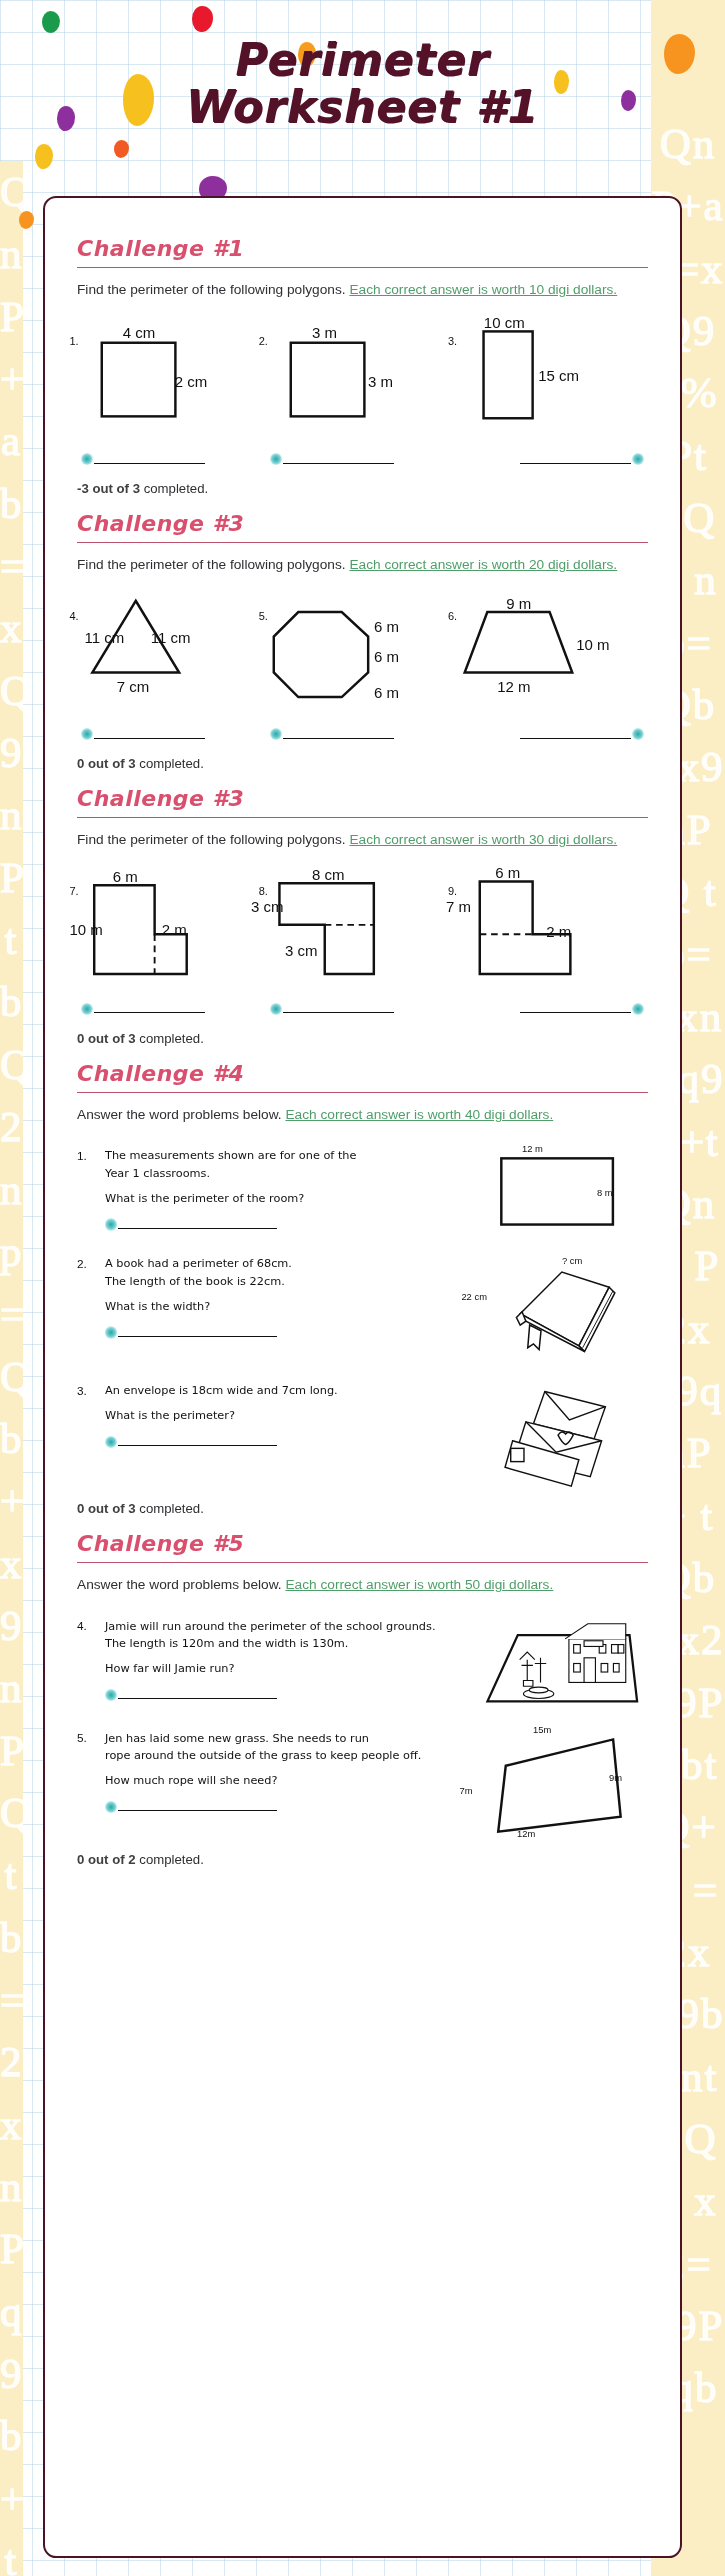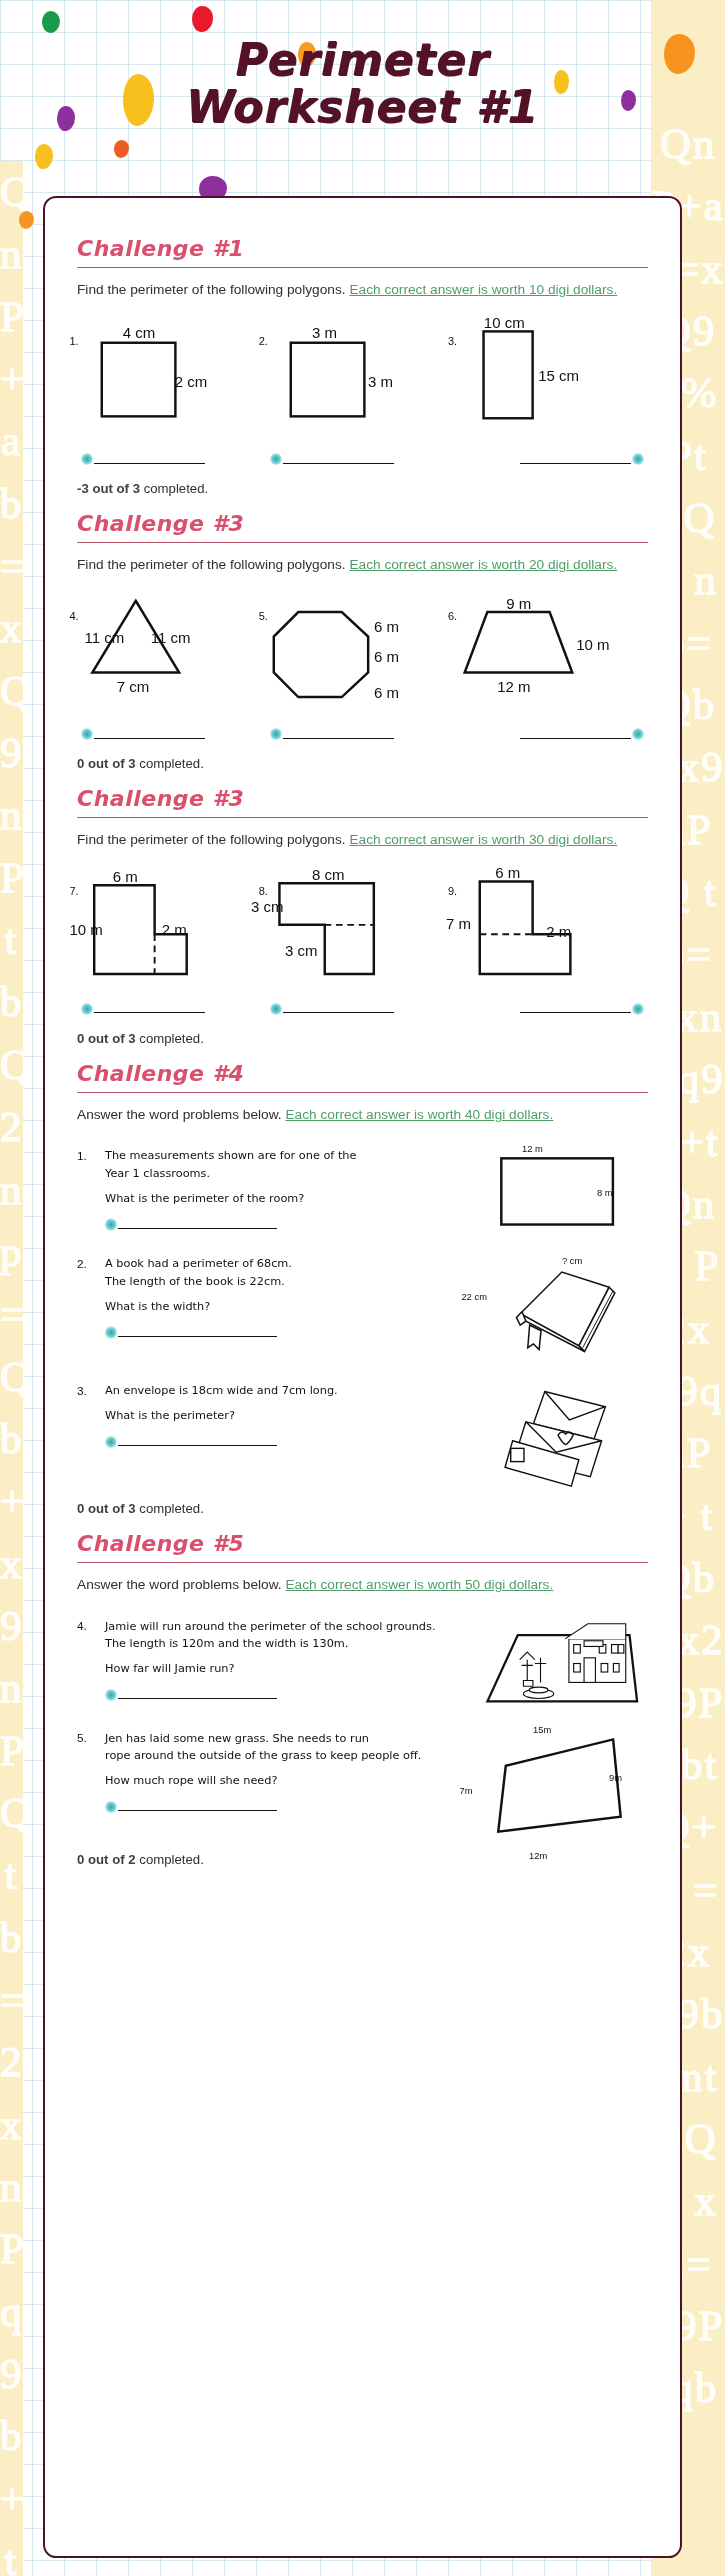--- a/index.html
+++ b/index.html
@@ -386,21 +386,21 @@
           <span class="dim" style="left: 15px; top: 74px;">3 cm</span>
         </div>
         <div class="shape-cell">
           <span class="qnum" style="left: -11.3px; top: 17px;">9.</span>
           <svg width="185" height="125" viewBox="0 0 196 132">
             <path d="M22,14 L78,14 L78,70 L118,70 L118,112 L22,112 Z" stroke="#111" stroke-width="2.6" fill="#fff"></path>
             <line x1="22" y1="70" x2="78" y2="70" stroke="#111" stroke-width="2" fill="none" stroke-dasharray="7 5"></line>
           </svg>
           <span class="dim" style="left: 36px; top: -3.8px;">6 m</span>
           <span class="dim" style="left: 87px; top: 55px;">2 m</span>
-          <span class="dim" style="left: -13.2px; top: 47px;">7 m</span>
+          <span class="dim" style="left: -13.2px; top: 30px;">7 m</span>
         </div>
       </div>
       <div class="ans-row">
         <div class="ans-cell">
           <span class="dot"></span>
           <span class="ans-line"></span>
         </div>
         <div class="ans-cell">
           <span class="dot"></span>
           <span class="ans-line"></span>
@@ -533,19 +533,19 @@
             <span class="ans-line"></span>
           </div>
         </div>
         <div class="wp-art">
           <svg width="151" height="113" viewBox="0 0 160 120">
             <polygon points="24,38 138,10 146,92 16,108" stroke="#111" stroke-width="2.6" fill="#fff"></polygon>
           </svg>
           <span class="art-dim" style="left: 57px; top: -5.7px; margin-left: 7px;">15m</span>
           <span class="art-dim" style="left: 140px; top: 42px;">9m</span>
           <span class="art-dim" style="left: -9.4px; top: 55px;">7m</span>
-          <span class="art-dim" style="left: 60px; top: 98px; margin-top: 22px;">12m</span>
+          <span class="art-dim" style="left: 48px; top: 98px;">12m</span>
         </div>
       </div>
       <p class="ch-status"><b>0 out of 2</b><span> completed.</span></p>
     </section>
   </div>
 
 
 </body></html>

